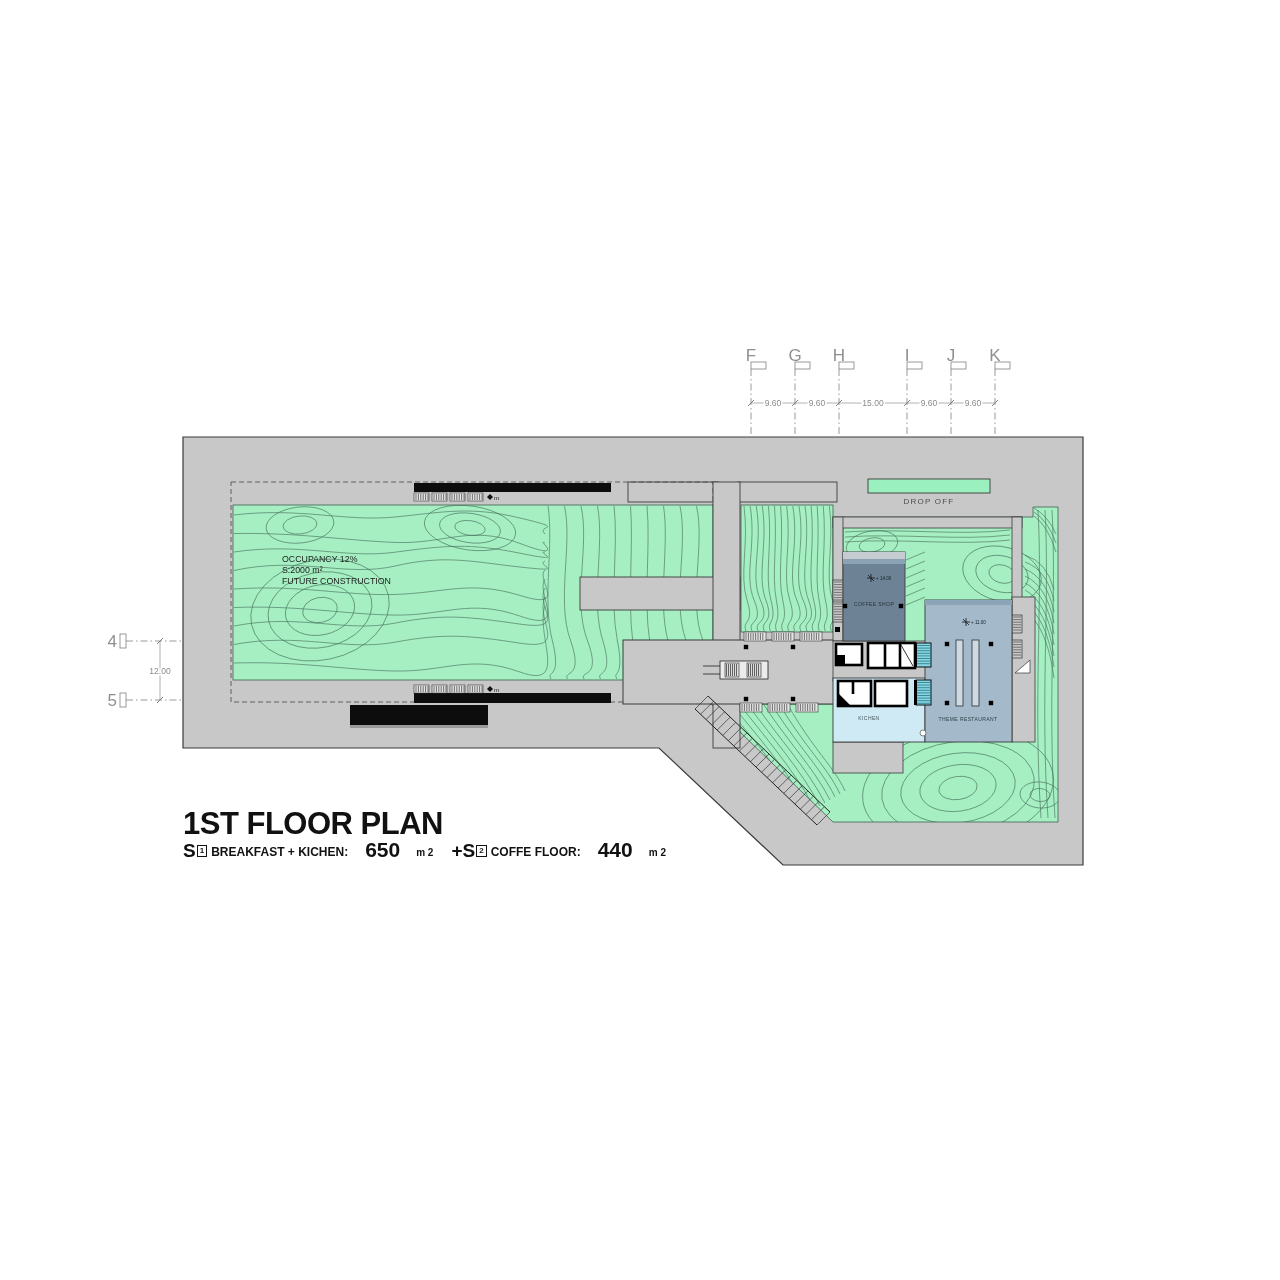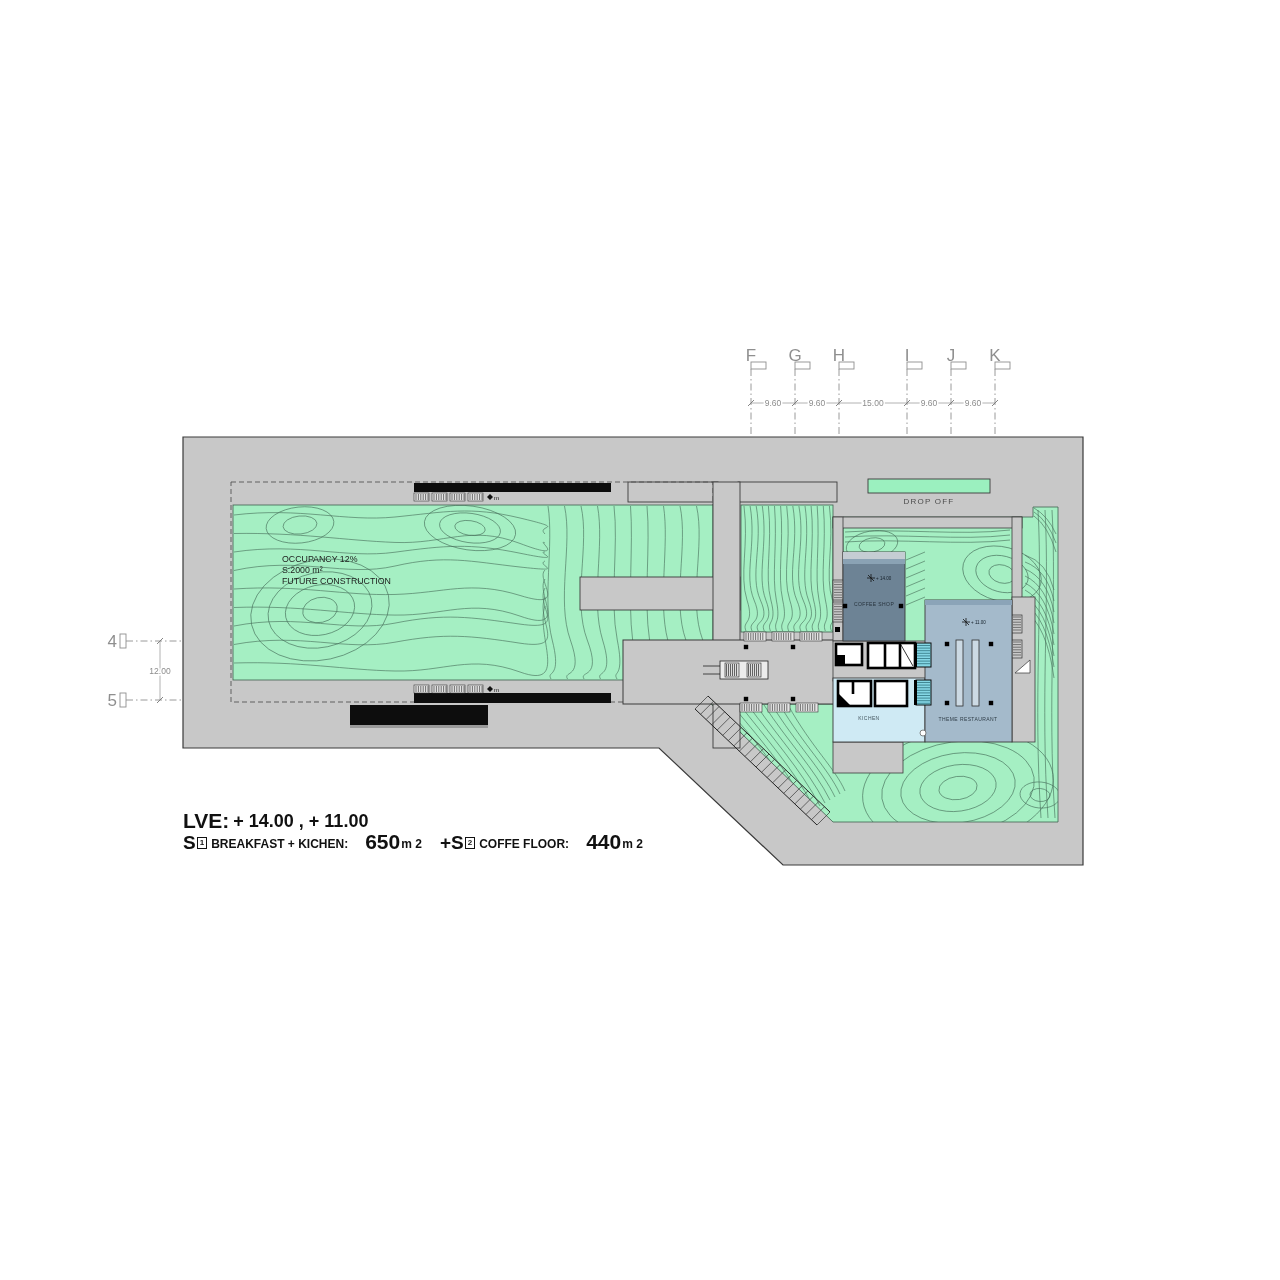--- a/index.html
+++ b/index.html
@@ -16,21 +16,21 @@
   .titleblock{position:absolute;left:183px;top:808px;color:#111;}
   .tb-title{font-size:31px;font-weight:800;letter-spacing:-.5px;line-height:1;}
   .tb-line2{margin-top:3px;font-weight:700;font-size:18px;display:flex;align-items:flex-end;gap:4px;}
   .tb-line2 .lve{font-size:21px;line-height:.95;}
   .tb-line2 .lvl{line-height:1.05;}
   .tb-line3{margin-top:2px;font-weight:700;display:flex;align-items:flex-end;}
   .tb-line3 .s{font-size:19px;line-height:.85;}
   .tb-line3 .numbox{font-size:8px;border:1px solid #111;padding:0 2px;margin:0 2px 2px 1px;line-height:1.2;}
   .tb-line3 .lbl{font-size:12px;margin:0 2px 1px 2px;line-height:1;}
   .tb-line3 .big{font-size:21px;line-height:.85;margin-left:15px;}
-  .tb-line3 .unit{font-size:12px;margin:0 0 1px 1px;line-height:1;}
+  .tb-line3 .unit{font-size:10px;margin:0 0 1px 16px;line-height:1;}
   .tb-line3 .plus{font-size:19px;line-height:.85;margin-left:18px;}
 </style>
 </head>
 <body>
 
 <div class="stage">
 
 <svg width="1280" height="1280" viewBox="0 0 1280 1280">
   <defs>
     <clipPath id="clipLeft">
@@ -512,24 +512,21 @@
     <line x1="126" y1="641" x2="182" y2="641" stroke-width="0.9" stroke-dasharray="7,3,1.5,3"></line>
     <line x1="126" y1="700" x2="182" y2="700" stroke-width="0.9" stroke-dasharray="7,3,1.5,3"></line>
     <line x1="160" y1="641" x2="160" y2="700" stroke="#a0a0a0" stroke-width="0.8"></line>
     <line x1="157" y1="644" x2="163" y2="638" stroke="#777" stroke-width="0.9"></line>
     <line x1="157" y1="703" x2="163" y2="697" stroke="#777" stroke-width="0.9"></line>
     <text x="160" y="674" text-anchor="middle" class="dimtext halo" stroke-width="3">12.00</text>
   </g>
 </svg>
 
 <div class="titleblock">
-  <div class="tb-line2">
-    <span class="lve">LVE:</span>
-    <span class="lvl">+ 14.00 , + 11.00</span>
-  </div>
+  <div class="tb-title">1ST  FLOOR PLAN</div>
   <div class="tb-line3">
     <span class="s">S</span>
     <span class="numbox">1</span>
     <span class="lbl">BREAKFAST + KICHEN:</span>
     <span class="big">650</span>
     <span class="unit">m 2</span>
     <span class="plus">+S</span>
     <span class="numbox">2</span>
     <span class="lbl">COFFE FLOOR:</span>
     <span class="big">440</span>

